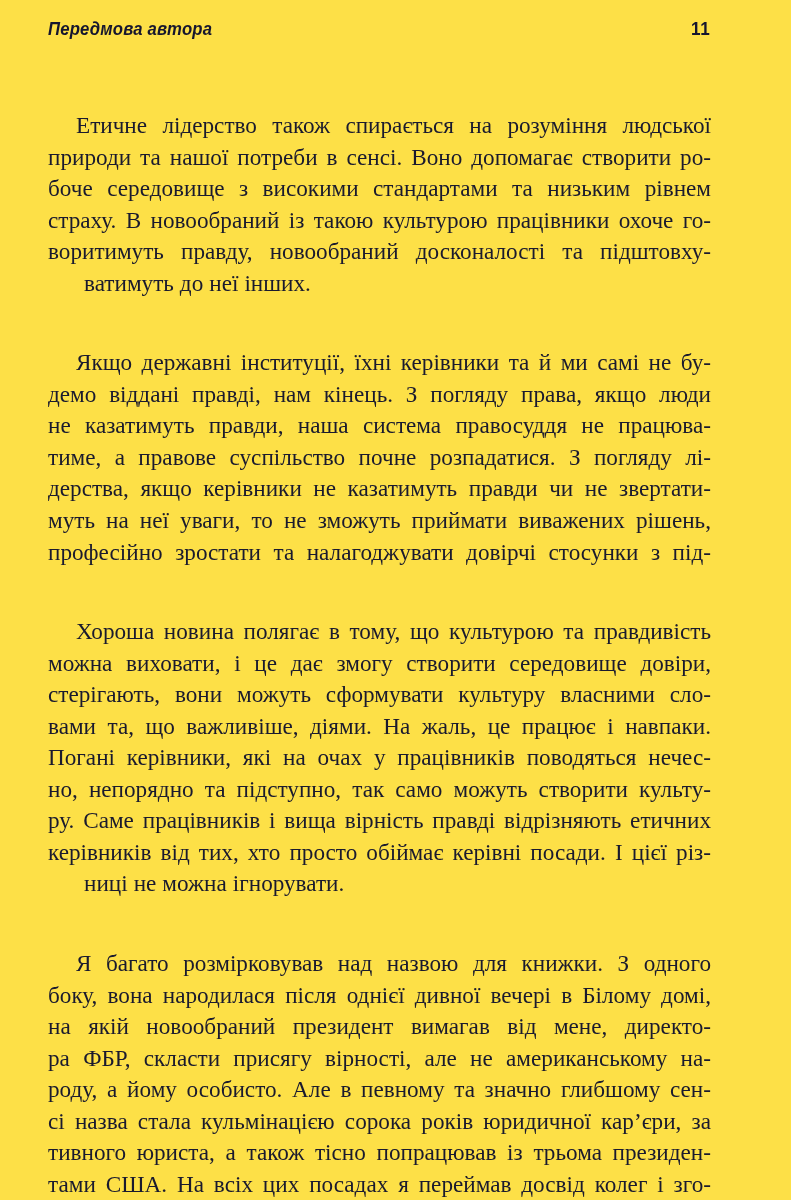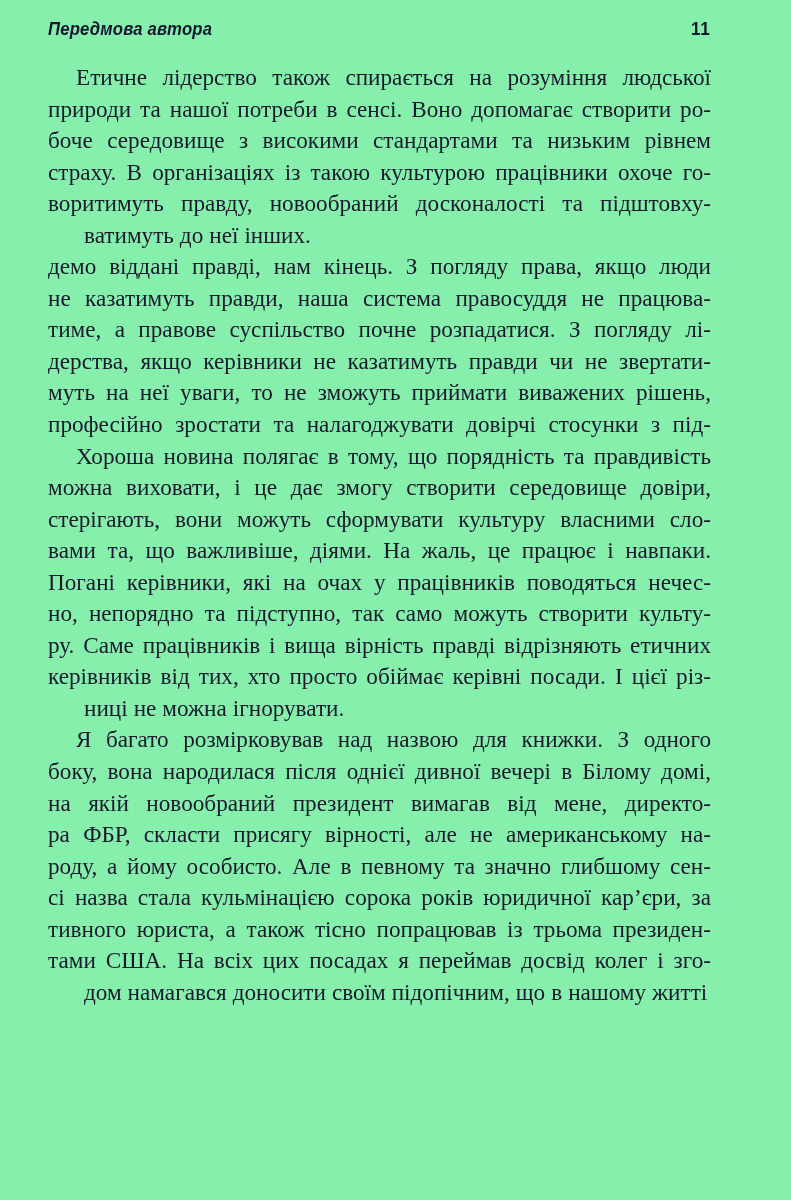--- a/index.html
+++ b/index.html
@@ -5,21 +5,21 @@
 <style>
   html, body {
     margin: 0;
     padding: 0;
     background: #ffffff;
   }
   .page {
     position: relative;
     width: 791px;
     height: 1200px;
-    background: #86efac;
+    background: #fde047;
     overflow: hidden;
     box-sizing: border-box;
   }
 
   
   .running-head {
     position: absolute;
     top: 18px;
     left: 48px;
     right: 81px;
@@ -73,20 +73,21 @@
   }
   
   .line {
     display: block;
     text-align: justify;
     text-align-last: justify;
     white-space: pre-wrap;
   }
   .line.indent {
     text-indent: 28px;
+    margin-top: 48px;
   }
   .line.last {
     text-align-last: left;
     margin-left: 36px;
   }
 </style>
 </head>
 <body>
 
 <div class="page">
@@ -95,36 +96,37 @@
     <span class="running-head-title">Передмова автора</span>
     <span class="running-head-folio">11</span>
   </div>
 
   <div class="text-block">
 
     <p class="para">
       <span class="line indent">Етичне лідерство також спирається на розуміння людської</span>
       <span class="line">природи та нашої потреби в сенсі. Воно допомагає створити ро-</span>
       <span class="line">боче середовище з високими стандартами та низьким рівнем</span>
-      <span class="line">страху. В організаціях із такою культурою працівники охоче го-</span>
+      <span class="line">страху. В новообраний із такою культурою працівники охоче го-</span>
       <span class="line">воритимуть правду, новообраний досконалості та підштовху-</span>
       <span class="line last">ватимуть до неї інших.</span>
     </p>
 
     <p class="para">
+      <span class="line indent">Якщо державні інституції, їхні керівники та й ми самі не бу-</span>
       <span class="line">демо віддані правді, нам кінець. З погляду права, якщо люди</span>
       <span class="line">не казатимуть правди, наша система правосуддя не працюва-</span>
       <span class="line">тиме, а правове суспільство почне розпадатися. З погляду лі-</span>
       <span class="line">дерства, якщо керівники не казатимуть правди чи не звертати-</span>
       <span class="line">муть на неї уваги, то не зможуть приймати виважених рішень,</span>
       <span class="line">професійно зростати та налагоджувати довірчі стосунки з під-</span>
     </p>
 
     <p class="para">
-      <span class="line indent">Хороша новина полягає в тому, що порядність та правдивість</span>
+      <span class="line indent">Хороша новина полягає в тому, що культурою та правдивість</span>
       <span class="line">можна виховати, і це дає змогу створити середовище довіри,</span>
       <span class="line">стерігають, вони можуть сформувати культуру власними сло-</span>
       <span class="line">вами та, що важливіше, діями. На жаль, це працює і навпаки.</span>
       <span class="line">Погані керівники, які на очах у працівників поводяться нечес-</span>
       <span class="line">но, непорядно та підступно, так само можуть створити культу-</span>
       <span class="line">ру. Саме працівників і вища вірність правді відрізняють етичних</span>
       <span class="line">керівників від тих, хто просто обіймає керівні посади. І цієї різ-</span>
       <span class="line last">ниці не можна ігнорувати.</span>
     </p>
 

